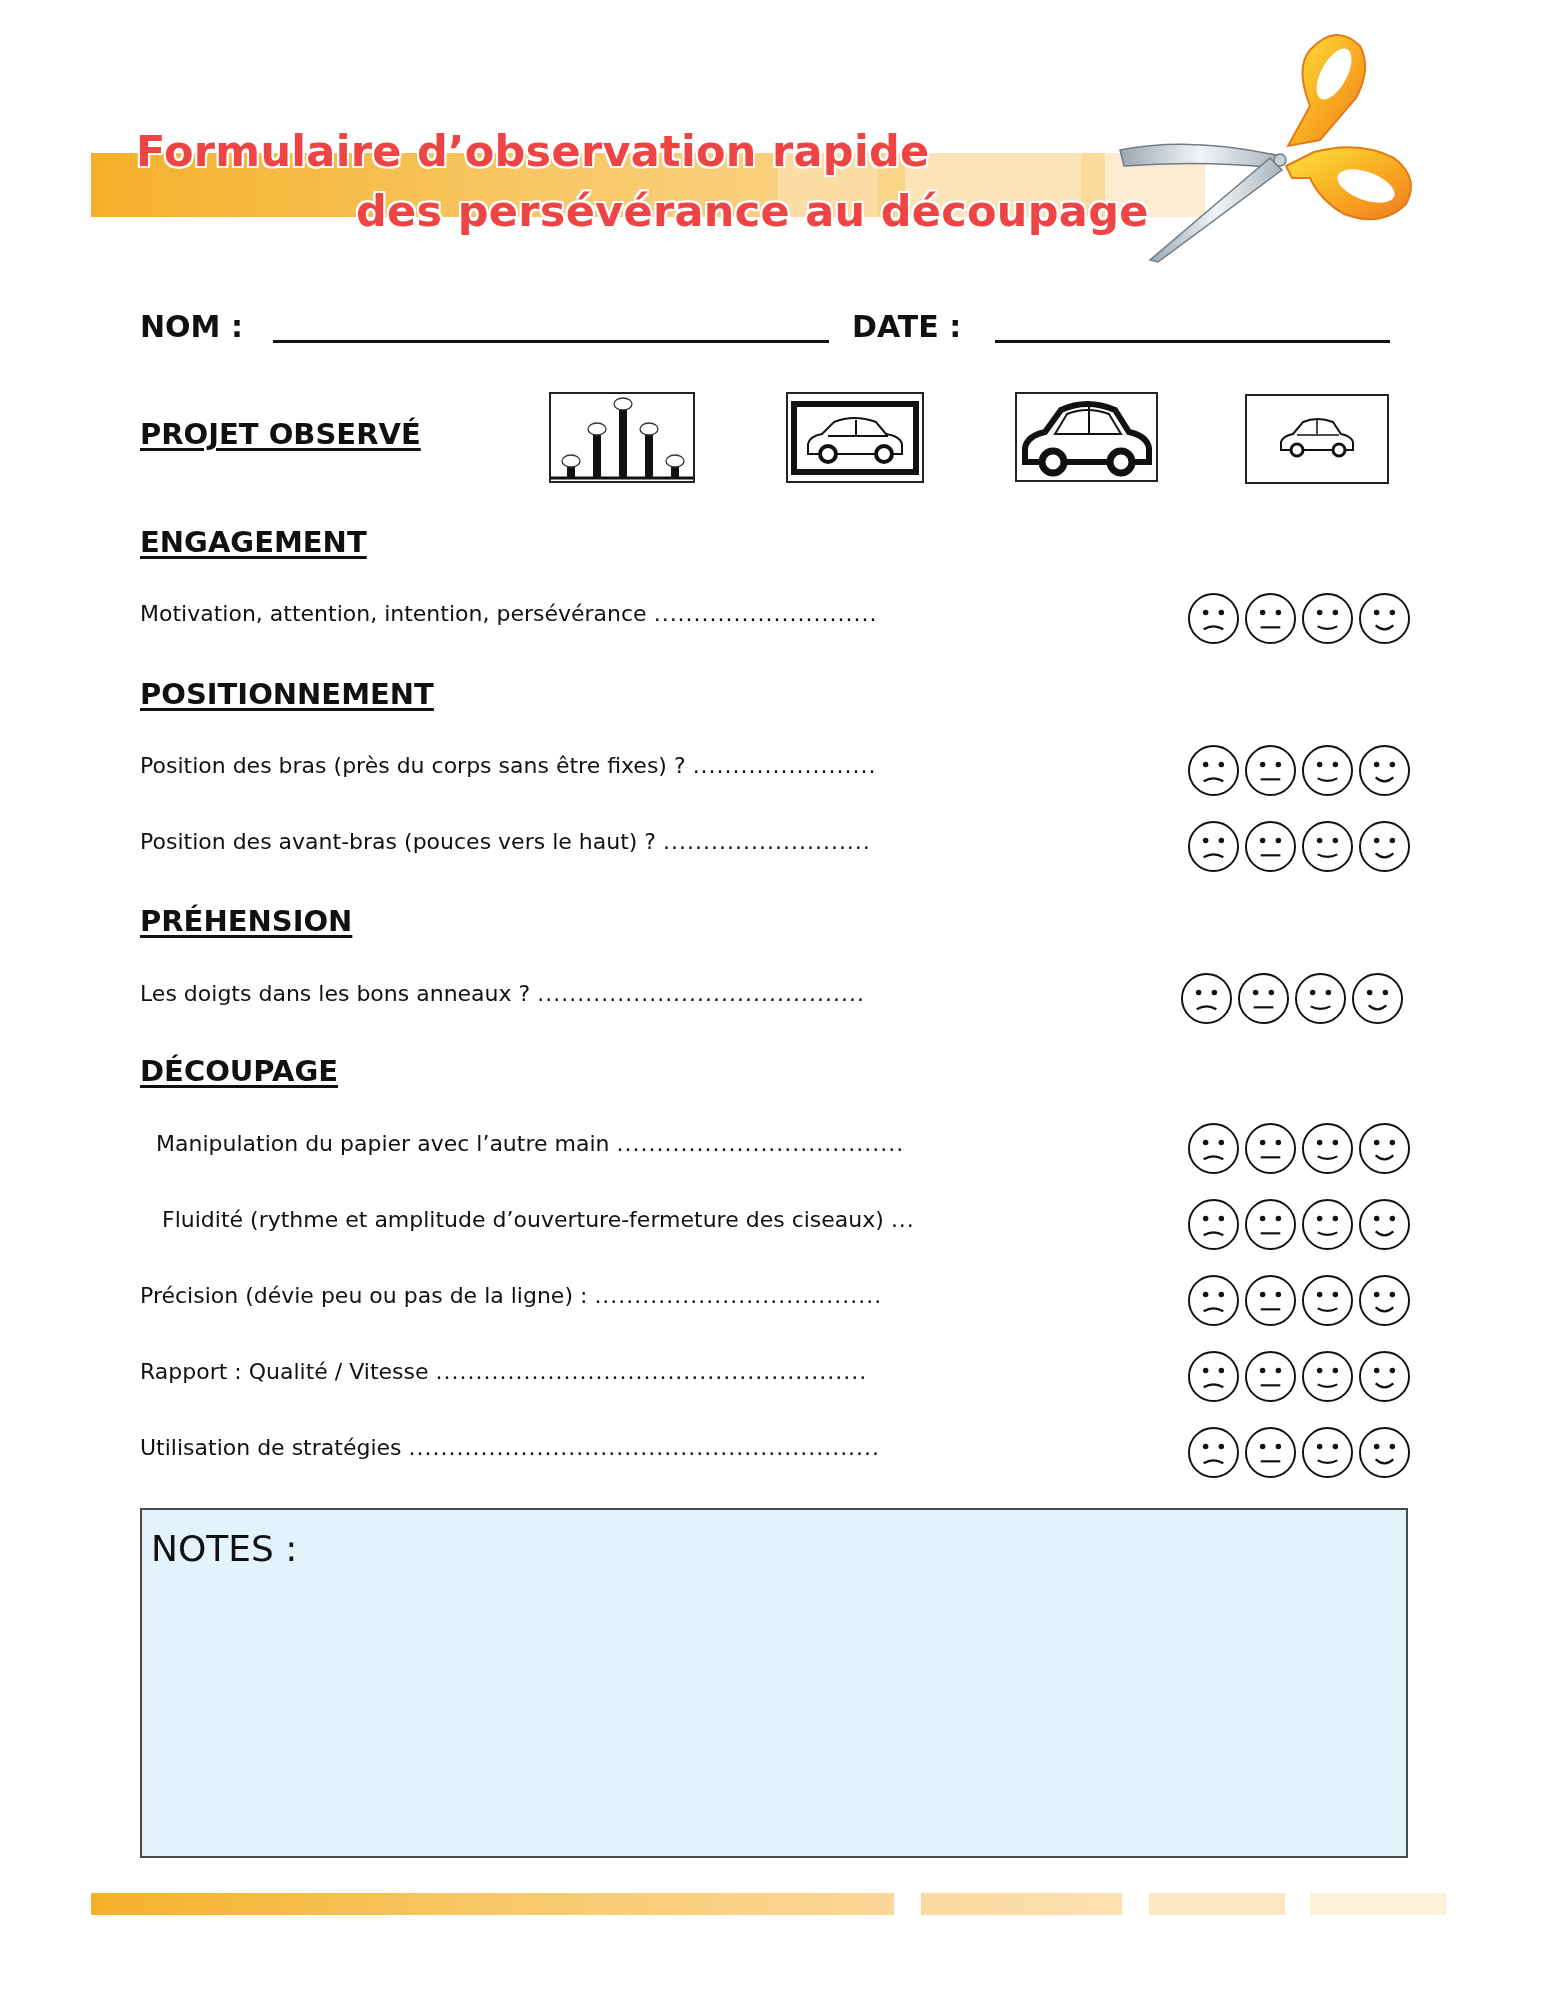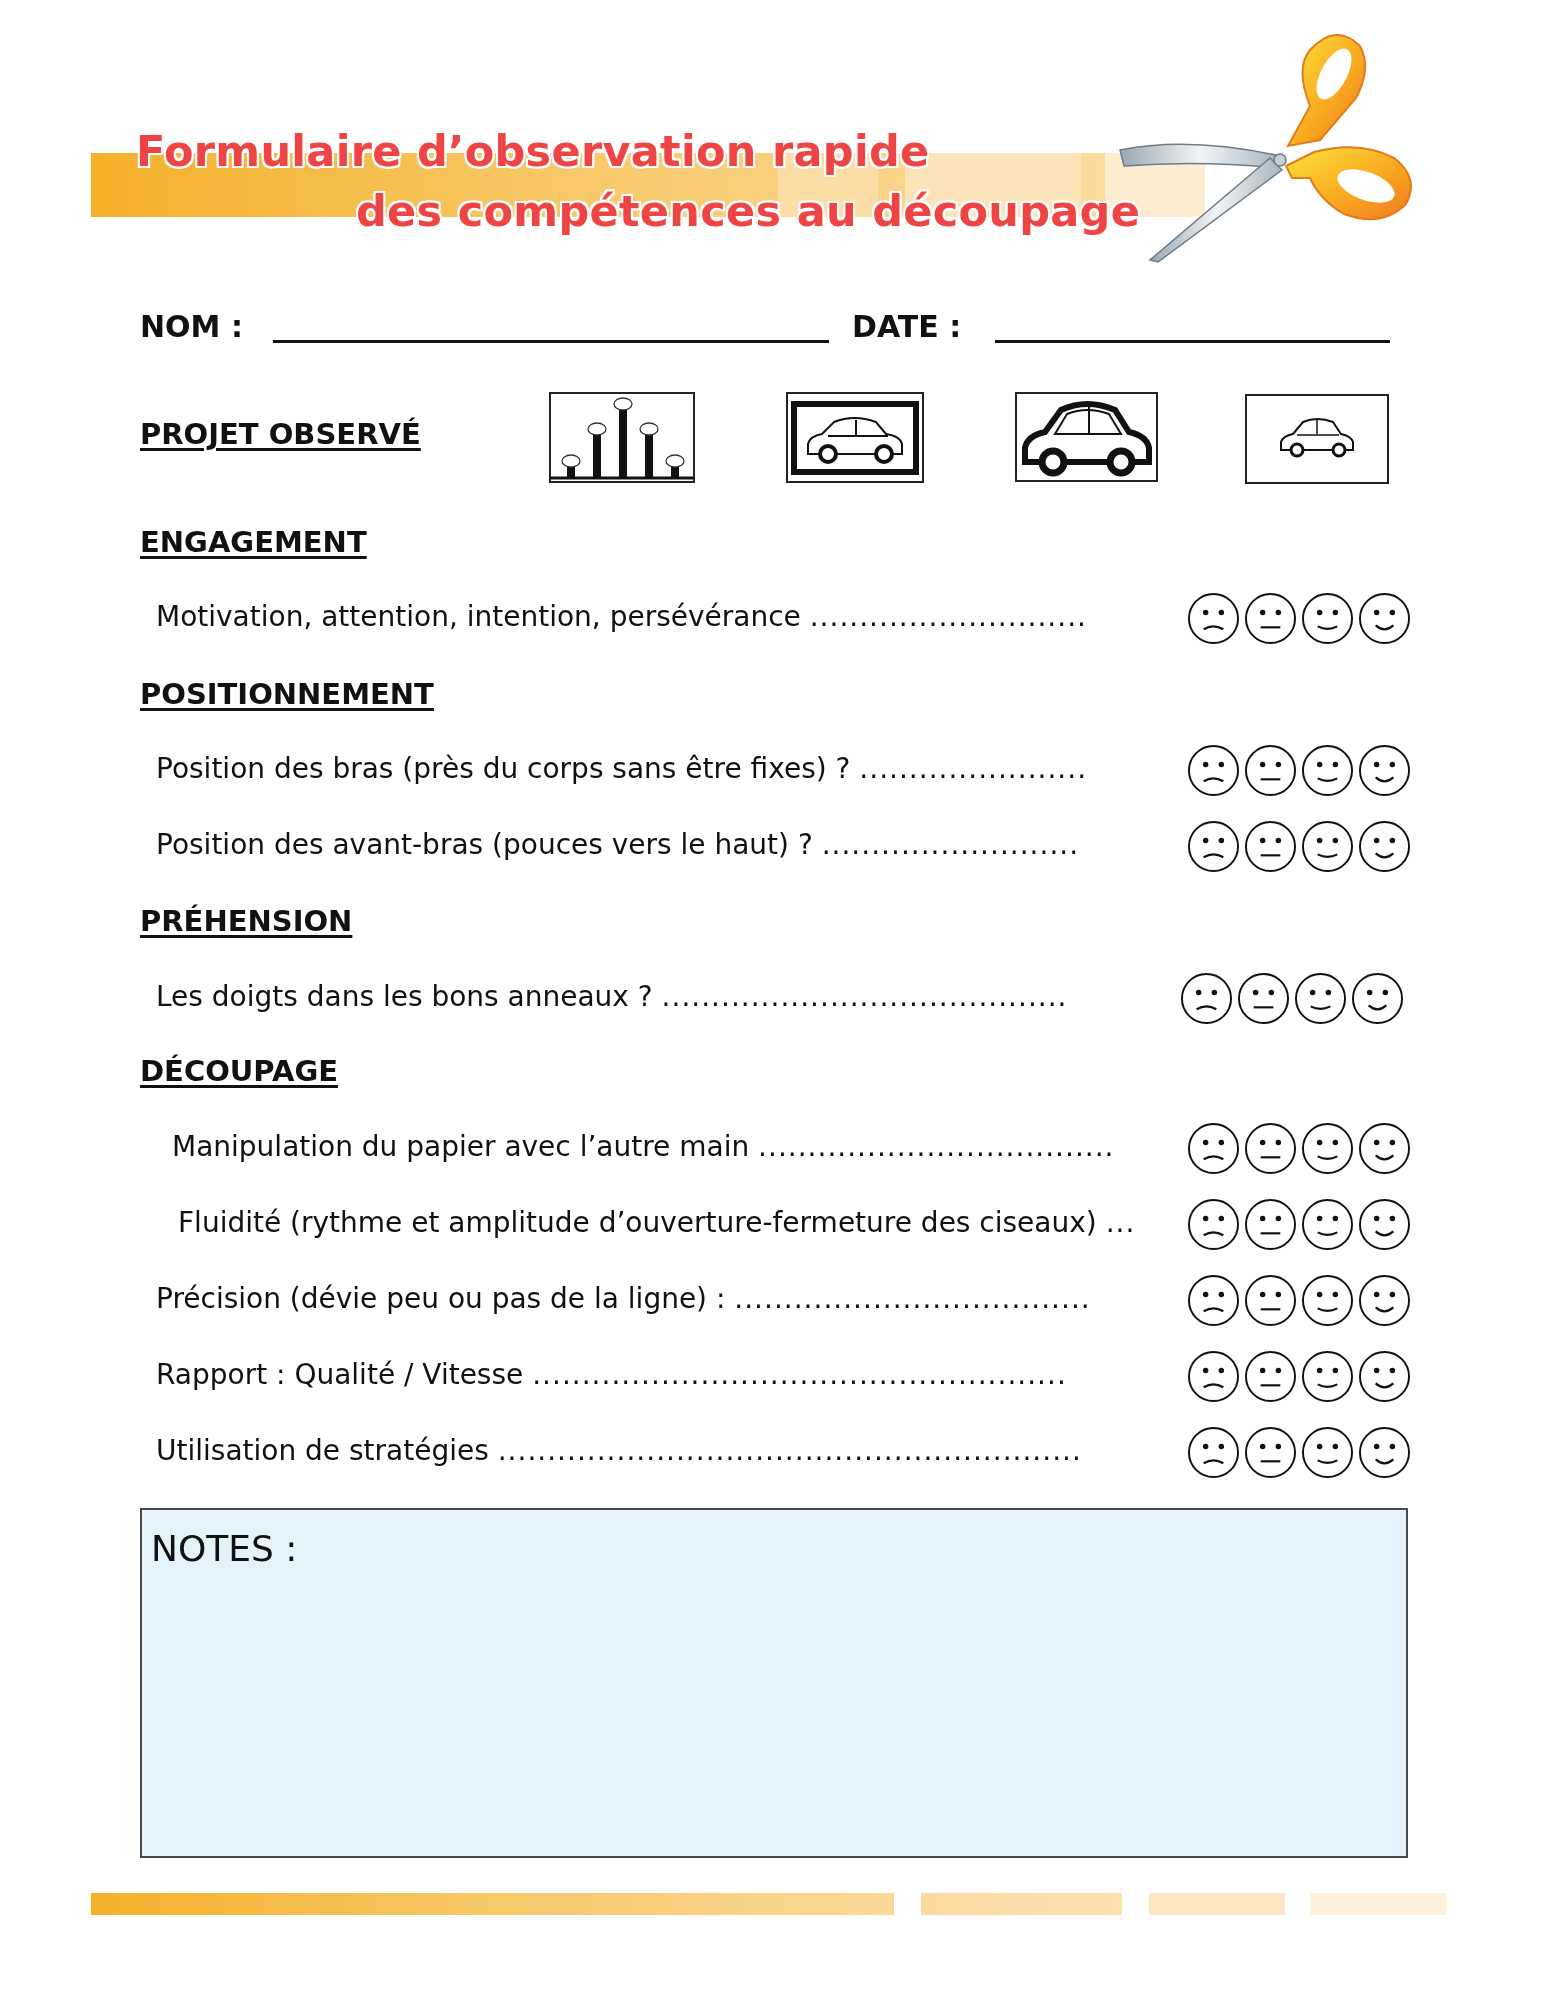--- a/index.html
+++ b/index.html
@@ -28,21 +28,21 @@
   .date-lbl { left:852px; top:312px; }
   .date-line { left:995px; top:340px; width:395px; height:3px; background:#111; }
 
   
   .section { font-weight:bold; font-size:29px; line-height:1; text-decoration:underline;
     text-underline-offset:4px; text-decoration-thickness:3px; }
   .projet-lbl { left:140px; top:420px; }
   .proj-box { background:#fff; border:2px solid #222; box-sizing:border-box; }
 
   
-  .row-text { font-size:28px; line-height:1; white-space:nowrap; left:156px; }
+  .row-text { font-size:22px; line-height:1; white-space:nowrap; left:140px; }
   .dots { letter-spacing:1px; }
   .faces { display:flex; gap:4px; }
   .face { width:53px; height:53px; }
 
   
   .notes { left:140px; top:1508px; width:1268px; height:350px; background:#e4f2fc;
     border:2px solid #4a4a4a; box-sizing:border-box; }
   .notes-lbl { left:9px; top:18px; font-weight:normal; font-size:36px; }
 
   
@@ -54,21 +54,21 @@
 </style>
 </head>
 <body>
 
 <div class="abs hbar-main"></div>
 <div class="abs hbar-b1"></div>
 <div class="abs hbar-b2"></div>
 <div class="abs hbar-b3"></div>
 
 <div class="abs title title1">Formulaire d’observation rapide</div>
-<div class="abs title title2">des compétences au découpage</div>
+<div class="abs title title2">des persévérance au découpage</div>
 
 <svg class="abs scissors" viewBox="0 0 310 240">
   <defs>
     <linearGradient id="handle" x1="0" y1="0" x2="1" y2="1">
       <stop offset="0" stop-color="#fde33b"></stop>
       <stop offset="0.6" stop-color="#f8a51f"></stop>
       <stop offset="1" stop-color="#f07a22"></stop>
     </linearGradient>
     <linearGradient id="blade" x1="0" y1="0" x2="1" y2="0">
       <stop offset="0" stop-color="#9aa7b2"></stop>

